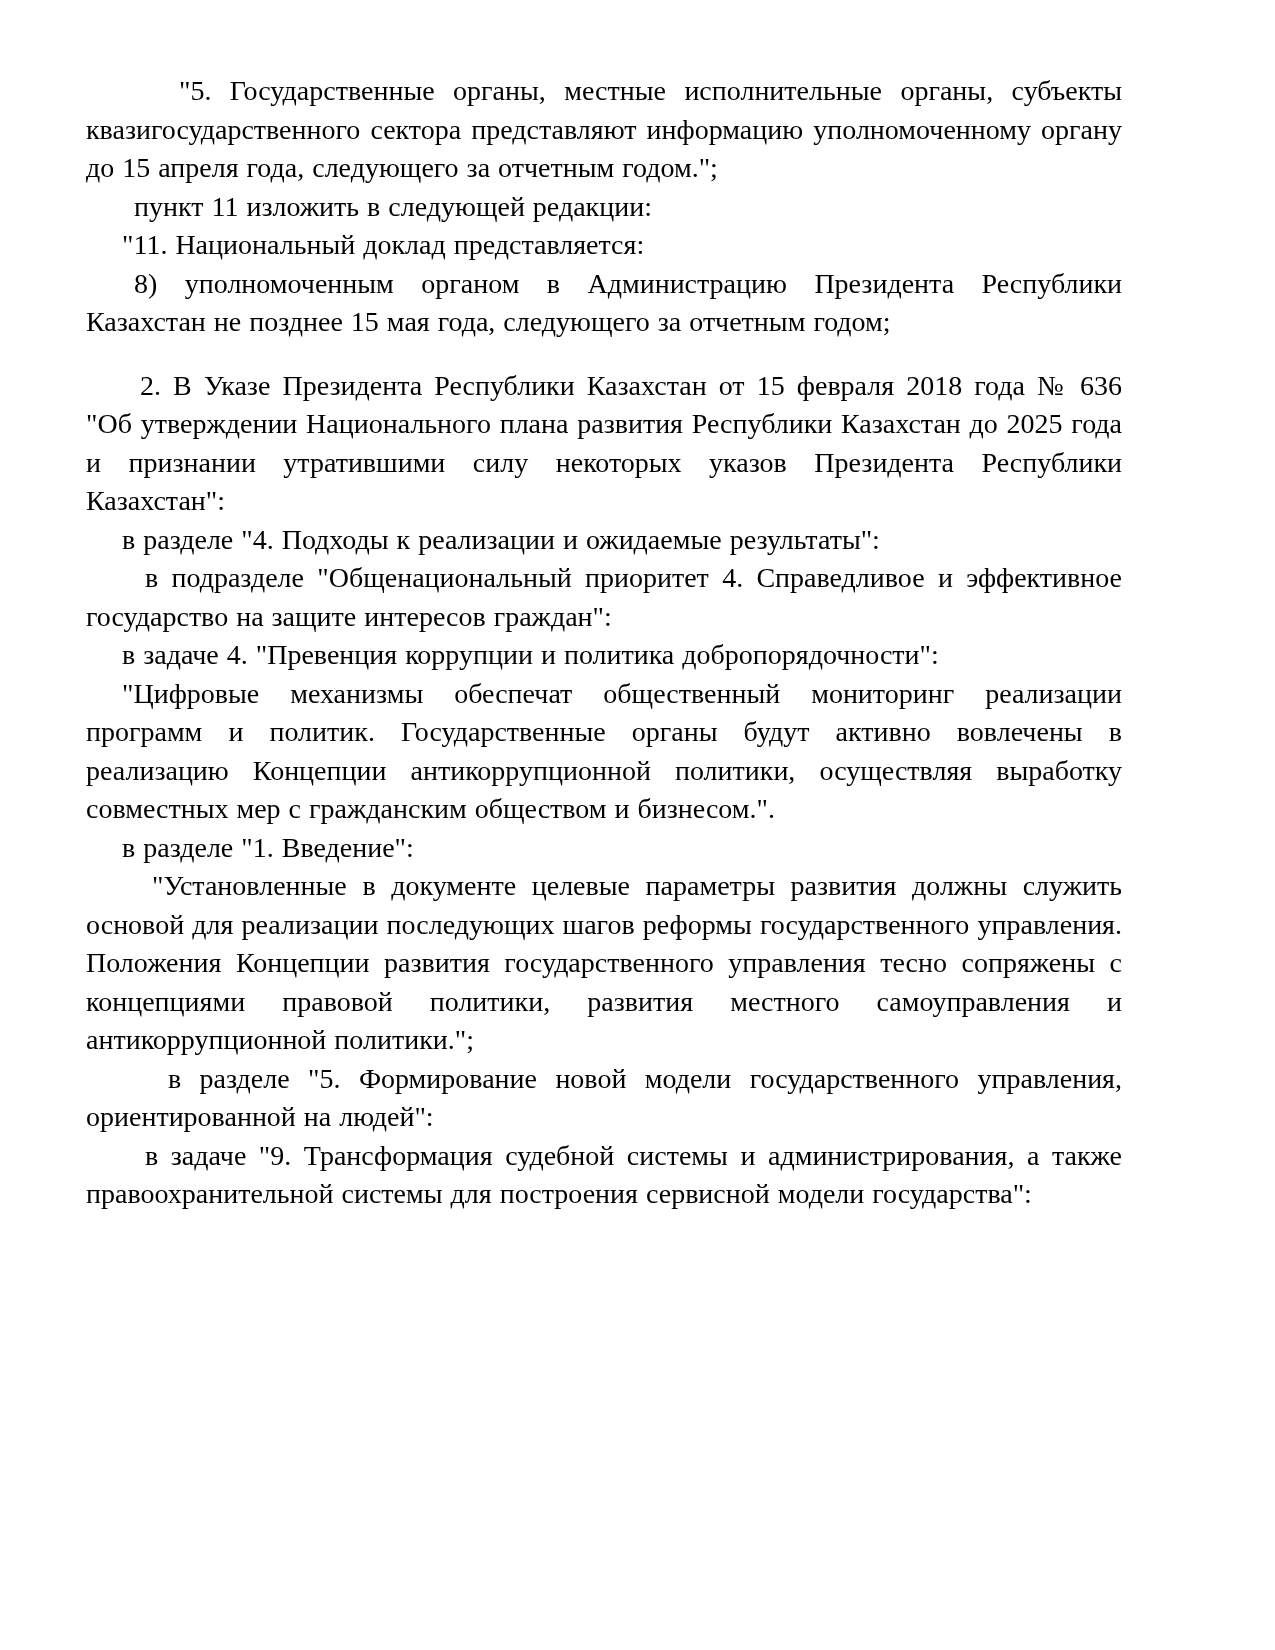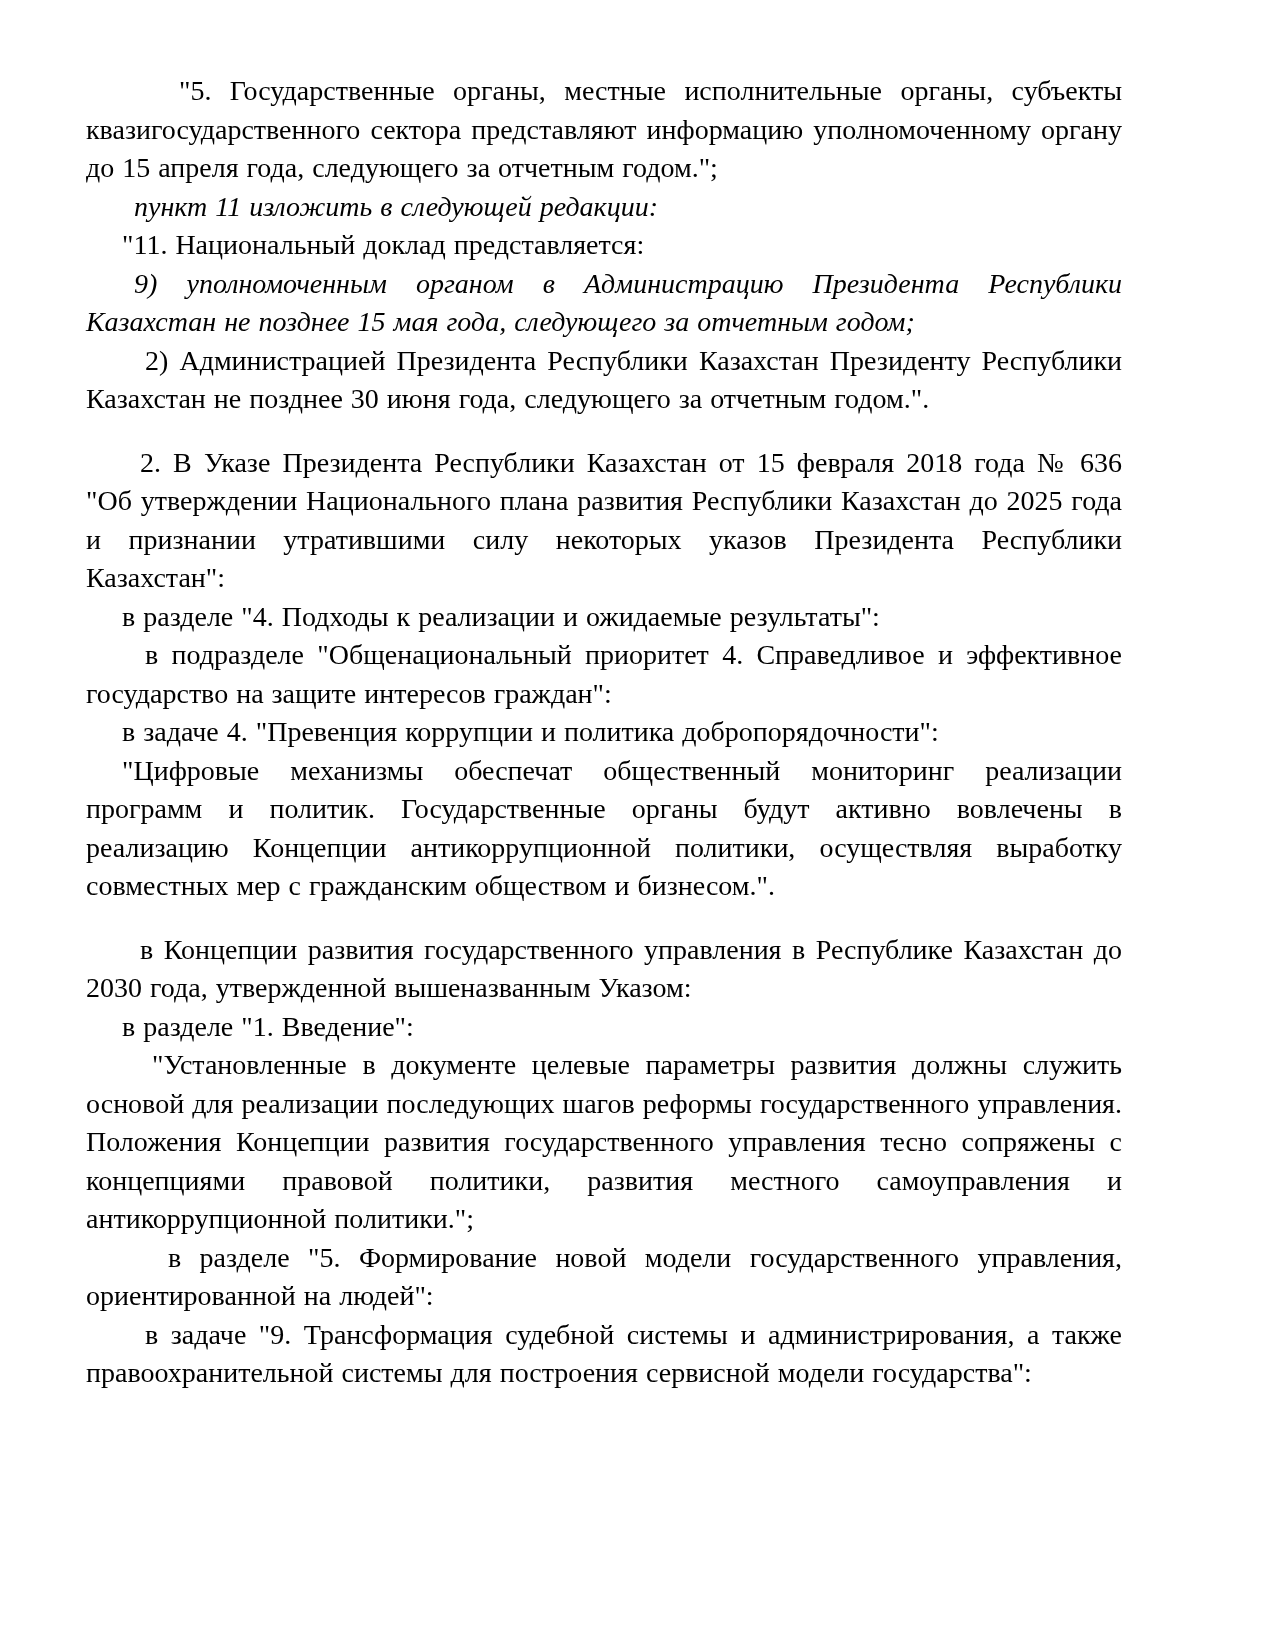--- a/index.html
+++ b/index.html
@@ -19,39 +19,37 @@
     box-sizing: border-box;
     padding: 72px 153px 0 86px;
     overflow: hidden;
   }
   .para {
     margin: 0;
     text-align: justify;
     word-spacing: 1px;
   }
   .ind-36 { text-indent: 36px; }
-  .ind-48 { text-indent: 48px; font-style: italic; }
+  .ind-48 { text-indent: 48px; }
   .ind-54 { text-indent: 54px; margin-top: 25px; }
   .ind-59 { text-indent: 59px; }
   .ind-66 { text-indent: 66px; }
   .ind-82 { text-indent: 82px; }
   .ind-93 { text-indent: 93px; }
 </style>
 </head>
 <body>
 
 <div class="page">
   <p class="para ind-93">"5. Государственные органы, местные исполнительные органы, субъекты квазигосударственного сектора представляют информацию уполномоченному органу до 15 апреля года, следующего за отчетным годом.";</p>
   <p class="para ind-48">пункт 11 изложить в следующей редакции:</p>
   <p class="para ind-36">"11. Национальный доклад представляется:</p>
-  <p class="para ind-48">9) уполномоченным органом в Администрацию Президента Республики Казахстан не позднее 15 мая года, следующего за отчетным годом;</p>
-  <p class="para ind-59">2) Администрацией Президента Республики Казахстан Президенту Республики Казахстан не позднее 30 июня года, следующего за отчетным годом.".</p>
+  <p class="para ind-48">8) уполномоченным органом в Администрацию Президента Республики Казахстан не позднее 15 мая года, следующего за отчетным годом;</p>
   <p class="para ind-54">2. В Указе Президента Республики Казахстан от 15 февраля 2018 года № 636 "Об утверждении Национального плана развития Республики Казахстан до 2025 года и признании утратившими силу некоторых указов Президента Республики Казахстан":</p>
   <p class="para ind-36">в разделе "4. Подходы к реализации и ожидаемые результаты":</p>
   <p class="para ind-59">в подразделе "Общенациональный приоритет 4. Справедливое и эффективное государство на защите интересов граждан":</p>
   <p class="para ind-36">в задаче 4. "Превенция коррупции и политика добропорядочности":</p>
   <p class="para ind-36">"Цифровые механизмы обеспечат общественный мониторинг реализации программ и политик. Государственные органы будут активно вовлечены в реализацию Концепции антикоррупционной политики, осуществляя выработку совместных мер с гражданским обществом и бизнесом.".</p>
-  <p class="para ind-54">в Концепции развития государственного управления в Республике Казахстан до 2030 года, утвержденной вышеназванным Указом:</p>
   <p class="para ind-36">в разделе "1. Введение":</p>
   <p class="para ind-66">"Установленные в документе целевые параметры развития должны служить основой для реализации последующих шагов реформы государственного управления. Положения Концепции развития государственного управления тесно сопряжены с концепциями правовой политики, развития местного самоуправления и антикоррупционной политики.";</p>
   <p class="para ind-82">в разделе "5. Формирование новой модели государственного управления, ориентированной на людей":</p>
   <p class="para ind-59">в задаче "9. Трансформация судебной системы и администрирования, а также правоохранительной системы для построения сервисной модели государства":</p>
 </div>
 
 </body></html>

